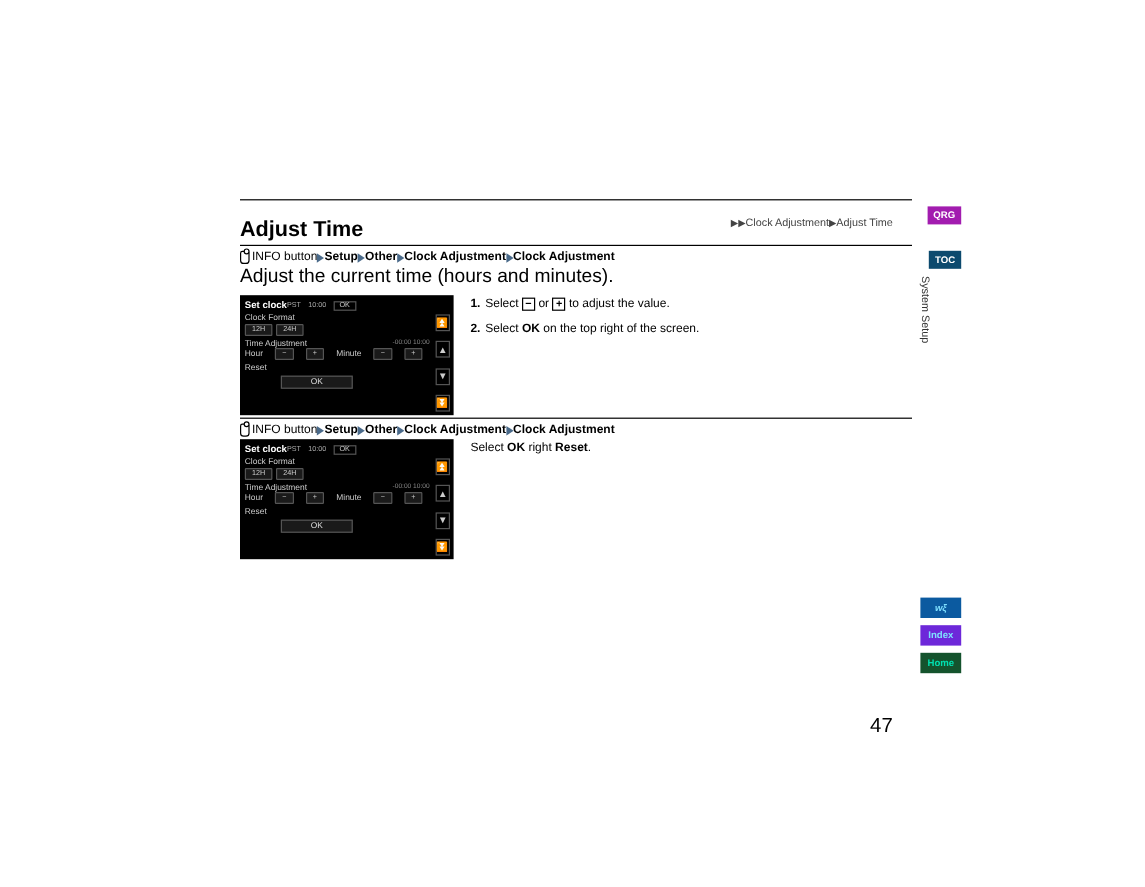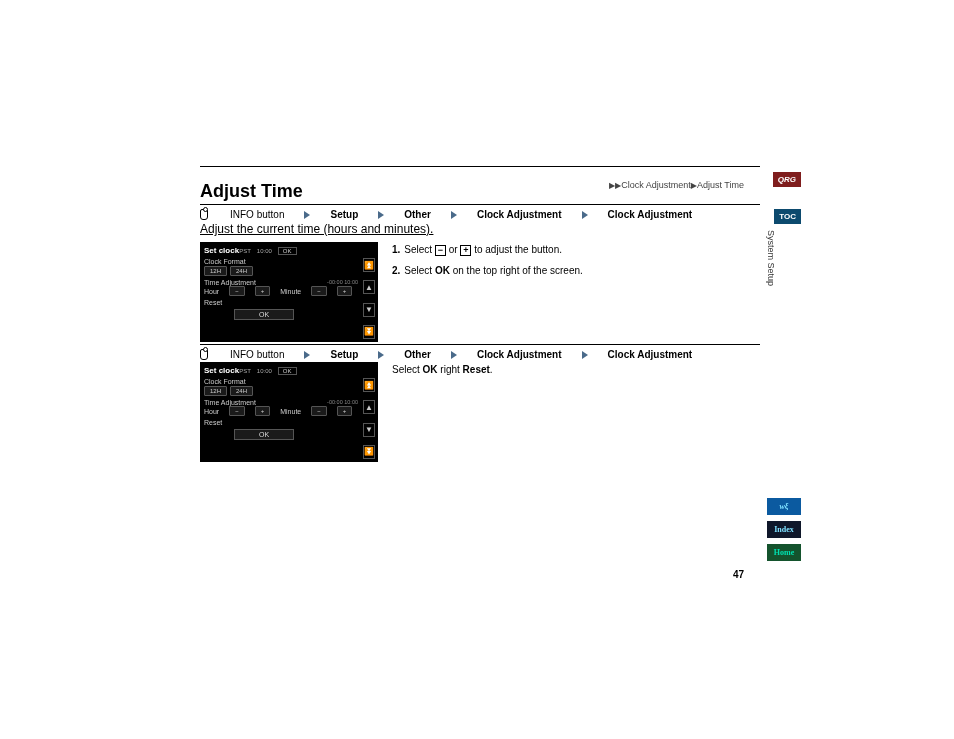--- a/index.html
+++ b/index.html
@@ -35,21 +35,21 @@
   h2.sect {
     font-size: 15px;
     font-weight: 700;
     margin-top: 18px;
   }
   .navpath {
     font-size: 10px;
     margin: 4px 0 2px 0;
     display: flex;
     align-items: center;
-    gap: 20px;
+    gap: 0;
     flex-wrap: wrap;
   }
   .info-icon {
     display: inline-block;
     width: 8px; height: 11px;
     border: 1px solid #000;
     border-radius: 2px 2px 3px 3px;
     position: relative;
     margin-right: 2px;
   }
@@ -62,21 +62,21 @@
     border-radius: 50%;
     background: #fff;
   }
   .tri-r {
     display:inline-block;
     width:0;height:0;
     border-top:4px solid transparent;
     border-bottom:4px solid transparent;
     border-left:6px solid #4a6a8a;
   }
-  .desc { font-size: 12px; margin: 2px 0 6px 0; text-decoration: underline; }
+  .desc { font-size: 16px; margin: 2px 0 6px 0; }
   .row { display: flex; gap: 14px; align-items: flex-start; }
   .steps { font-size: 10px; line-height: 1.5; }
   .steps .step { margin-bottom: 6px; display:flex; gap:4px;}
   .steps .num { font-weight:700; }
   .pm-btn {
     display:inline-block;
     width:11px;height:11px;
     border:1px solid #000;
     font-size:9px;
     line-height:9px;
@@ -149,56 +149,54 @@
     align-items:flex-end;
   }
   .tab {
     font-size:8px;
     font-weight:700;
     color:#fff;
     padding:3px 5px;
     min-width:26px;
     text-align:center;
   }
-  .tab.qrg { background:#7f1d1d;font-style:italic; }
+  .tab.qrg { background:#a21caf; }
   .tab.toc { background:#0c4a6e; }
   .vtext {
     position:absolute;
     right:178px;
     top:230px;
     font-size:9px;
     color:#333;
     writing-mode: vertical-rl;
   }
   .side-bottom {
     position:absolute;
     right:153px;
     top:498px;
     display:flex;
     flex-direction:column;
     gap:6px;
-    font-family:Liberation Serif, serif;
   }
   .sbtn {
     width:34px;
     font-size:8px;
     font-weight:700;
     text-align:center;
     padding:4px 0;
     color:#fff;
   }
   .sbtn.voice { background:#0b5aa0; color:#7fe0ff; font-style:italic;}
-  .sbtn.index { background:#0f172a; color:#7fe0ff;}
+  .sbtn.index { background:#6d28d9; color:#7fe0ff;}
   .sbtn.home  { background:#14532d; color:#00e0b0;}
   .pagenum {
     position:absolute;
     right:210px;
-    top:569px;
-    font-size:10px;
-    font-weight:bold;
+    top:595px;
+    font-size:17px;
   }
   .bold { font-weight:700; }
 </style>
 </head>
 <body>
 
 <div class="breadcrumb-top">
   <span class="tri">▶▶</span><span>Clock Adjustment</span><span class="tri">▶</span><span>Adjust Time</span>
 </div>
 
@@ -268,21 +266,21 @@
     </div>
 
     <div class="steps">
       <div class="step">
         <span class="num">1.</span>
         <span>
           <span>Select</span>
           <span class="pm-btn">−</span>
           <span>or</span>
           <span class="pm-btn">+</span>
-          <span>to adjust the button.</span>
+          <span>to adjust the value.</span>
         </span>
       </div>
       <div class="step">
         <span class="num">2.</span>
         <span>
           <span>Select</span>
           <span class="bold">OK</span>
           <span>on the top right of the screen.</span>
         </span>
       </div>

